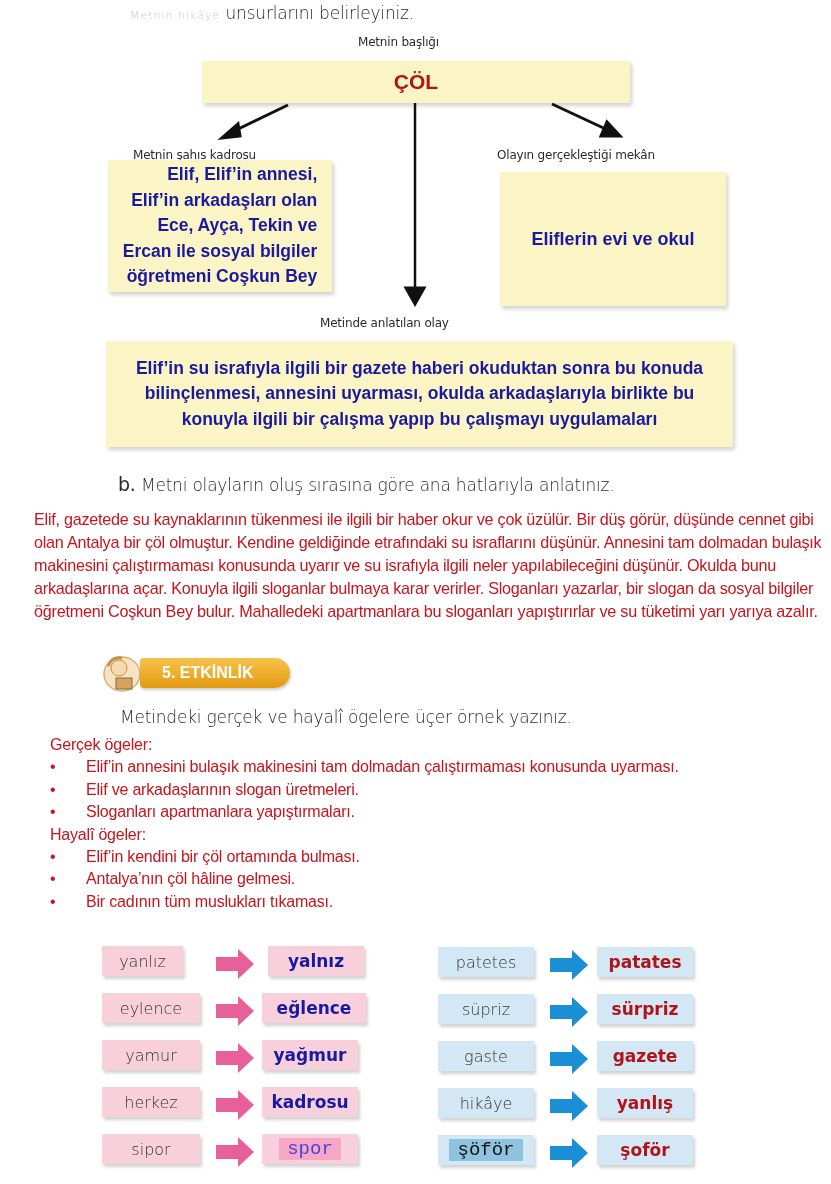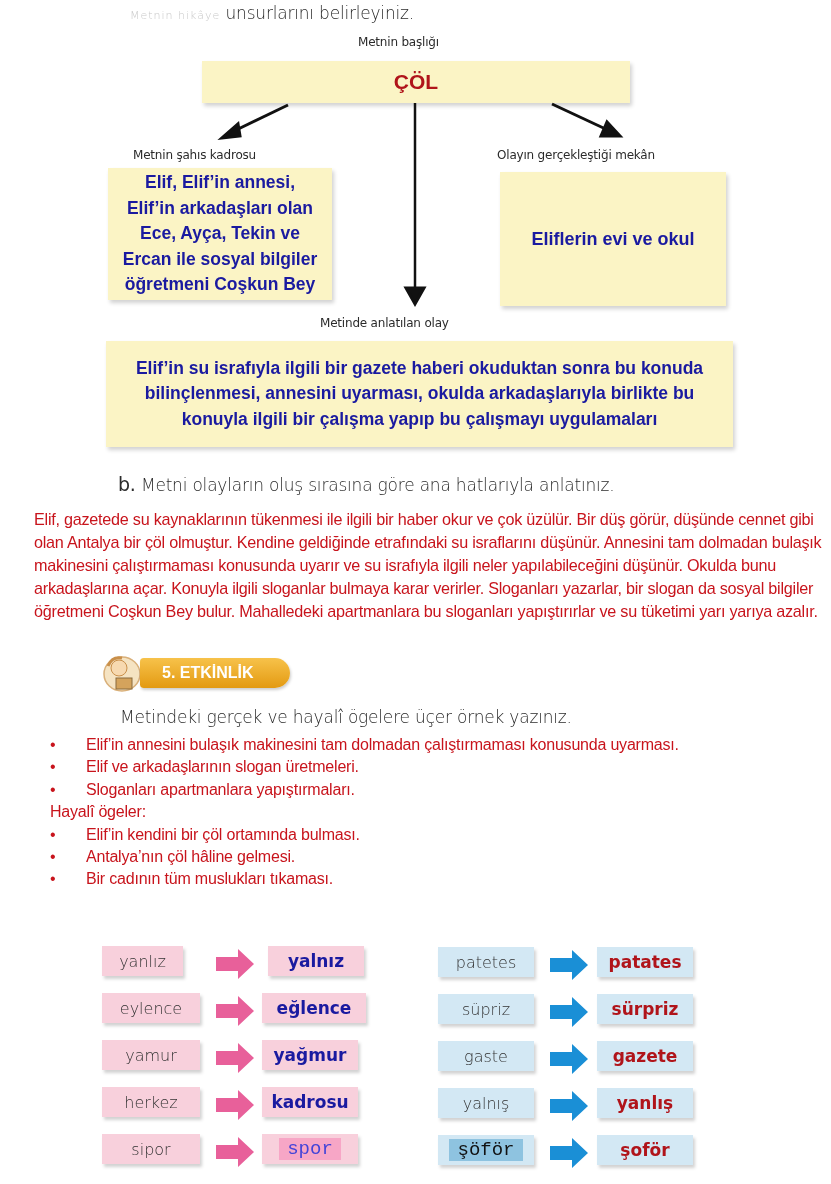--- a/index.html
+++ b/index.html
@@ -10,21 +10,21 @@
   .label { font-family: "DejaVu Sans", sans-serif; color: #2b2b2b; font-size: 12px; letter-spacing: -0.2px; white-space: nowrap; }
   .note { background: #fbf4c5; box-shadow: 2px 3px 4px rgba(0,0,0,0.18); }
   .blue-bold { font-family: "Liberation Sans", sans-serif; font-weight: 700; color: #1a1aa0; }
   .red-text { font-family: "Liberation Sans", sans-serif; color: #c8141c; }
   .title-word { font-family: "Liberation Sans", sans-serif; font-weight: 700; color: #b0141a; font-size: 21px; }
 
   .intro { left: 130px; top: 3px; }
   .intro .faded { color: #c8c8c8; font-size: 11px; letter-spacing: 1px; }
 
   .top-note { left: 202px; top: 61px; width: 428px; height: 42px; display:flex; align-items:center; justify-content:center; }
-  .left-note { left: 108px; top: 168px; width: 224px; height: 132px; display:flex; align-items:center; justify-content:center; text-align:center; font-size: 17.5px; line-height: 25.5px; }
+  .left-note { left: 108px; top: 160px; width: 224px; height: 132px; display:flex; align-items:center; justify-content:center; text-align:right; font-size: 17.5px; line-height: 25.5px; }
   .right-note { left: 500px; top: 172px; width: 226px; height: 134px; display:flex; align-items:center; justify-content:center; font-size: 18px; }
   .bottom-note { left: 106px; top: 341px; width: 627px; height: 106px; display:flex; align-items:center; justify-content:center; text-align:center; font-size: 17.5px; line-height: 25.5px; padding: 0 6px; }
 
   .para { left: 34px; top: 508px; width: 790px; font-size: 16.2px; line-height: 23px; letter-spacing: -0.25px; }
 
   .etk-badge { left: 100px; top: 652px; height: 42px; width: 195px; }
   .etk-pill { position:absolute; left: 40px; top: 6px; width: 150px; height: 30px; border-radius: 4px 16px 16px 4px; background: linear-gradient(#f7c24a, #e39a12); box-shadow: 1px 2px 3px rgba(0,0,0,0.2); display:flex; align-items:center; padding-left: 22px; color: #fff; font-family: "Liberation Sans", sans-serif; font-weight: 700; font-size: 16px; }
   .etk-mascot { position:absolute; left: 0; top: 0; width: 46px; height: 42px; }
 
   .list { left: 50px; top: 734px; width: 760px; font-size: 16px; line-height: 22.4px; letter-spacing: -0.2px; }
@@ -96,20 +96,21 @@
     <ellipse cx="22" cy="22" rx="18" ry="17" fill="#f5e3c2" stroke="#d9b07a" stroke-width="1.5"></ellipse>
     <circle cx="19" cy="16" r="8" fill="#f7d9b0" stroke="#c98f4a" stroke-width="1"></circle>
     <path d="M8 14 q4 -10 14 -8" stroke="#c98f4a" stroke-width="3" fill="none"></path>
     <rect x="16" y="26" width="16" height="11" fill="#d4a35c" stroke="#8a6a3c"></rect>
   </svg>
   <div class="etk-pill">5. ETKİNLİK</div>
 </div>
 <div class="abs q-text" style="left:120px; top:707px;">Metindeki gerçek ve hayalî ögelere üçer örnek yazınız.</div>
 
 <div class="abs list red-text">
+  <div>Gerçek ögeler:</div>
   <div class="li"><span class="bullet">•</span><span>Elif’in annesini bulaşık makinesini tam dolmadan çalıştırmaması konusunda uyarması.</span></div>
   <div class="li"><span class="bullet">•</span><span>Elif ve arkadaşlarının slogan üretmeleri.</span></div>
   <div class="li"><span class="bullet">•</span><span>Sloganları apartmanlara yapıştırmaları.</span></div>
   <div>Hayalî ögeler:</div>
   <div class="li"><span class="bullet">•</span><span>Elif’in kendini bir çöl ortamında bulması.</span></div>
   <div class="li"><span class="bullet">•</span><span>Antalya’nın çöl hâline gelmesi.</span></div>
   <div class="li"><span class="bullet">•</span><span>Bir cadının tüm muslukları tıkaması.</span></div>
 </div>
 
 <div>
@@ -191,21 +192,21 @@
       <span class="w">gaste</span>
     </div>
   <svg class="arrow" style="left:550px; top:1044px;" viewBox="0 0 38 30">
       <polygon points="0,8 22,8 22,0 38,15 22,30 22,22 0,22" fill="#1a8fd6"></polygon>
     </svg>
   <div class="card blue" style="left:597px; top:1041px; width:96px;">
       <span class="b-red">gazete</span>
     </div>
 
   <div class="card blue" style="left:438px; top:1088px; width:96px;">
-      <span class="w">yalnış</span>
+      <span class="w">hikâye</span>
     </div>
   <svg class="arrow" style="left:550px; top:1091px;" viewBox="0 0 38 30">
       <polygon points="0,8 22,8 22,0 38,15 22,30 22,22 0,22" fill="#1a8fd6"></polygon>
     </svg>
   <div class="card blue" style="left:597px; top:1088px; width:96px;">
       <span class="b-red">yanlış</span>
     </div>
 
   <div class="card blue" style="left:438px; top:1135px; width:96px;">
       <span class="hand" style="color:#111; background:#8ec3e0; padding:0 8px;">şöför</span>

